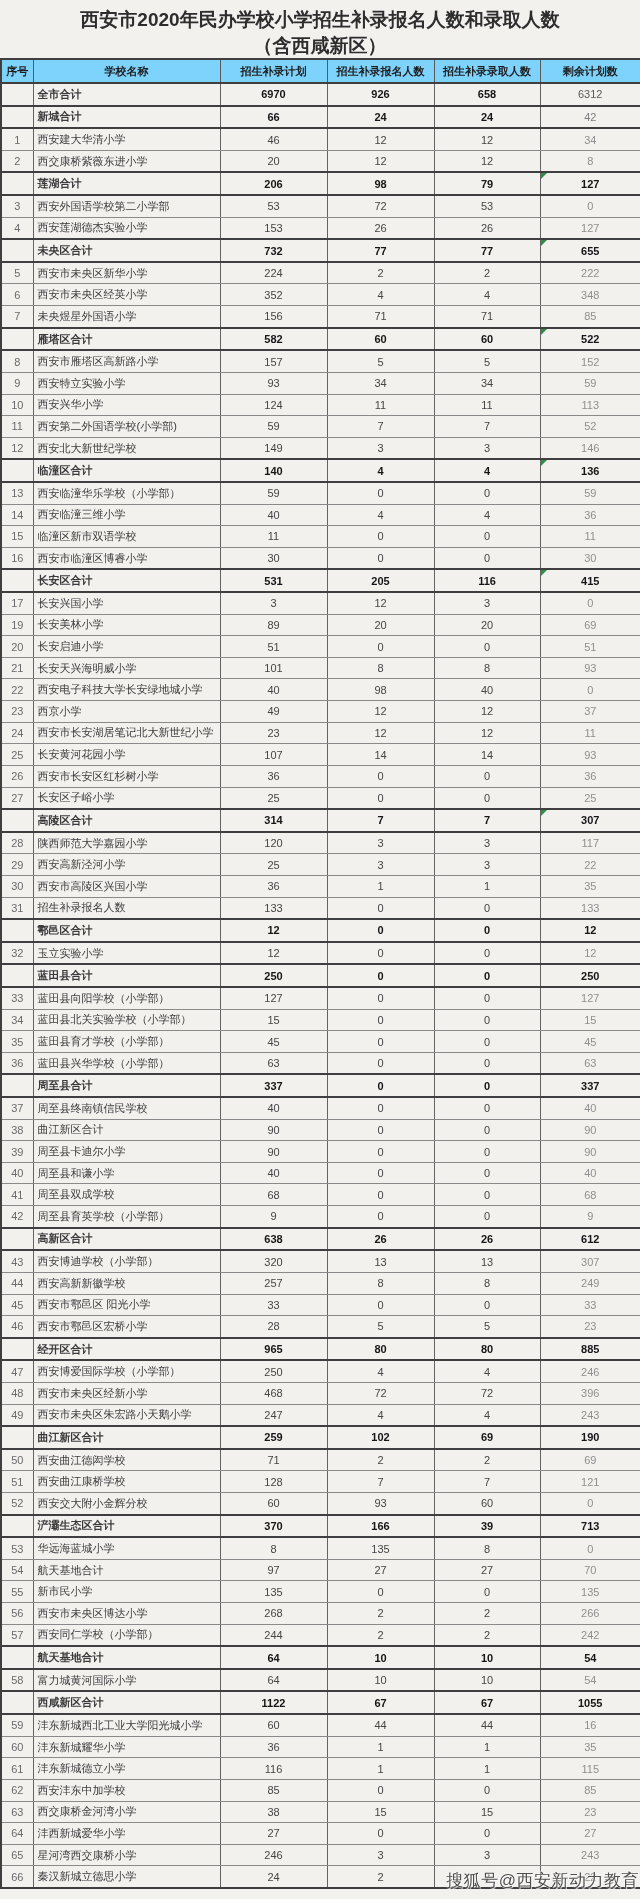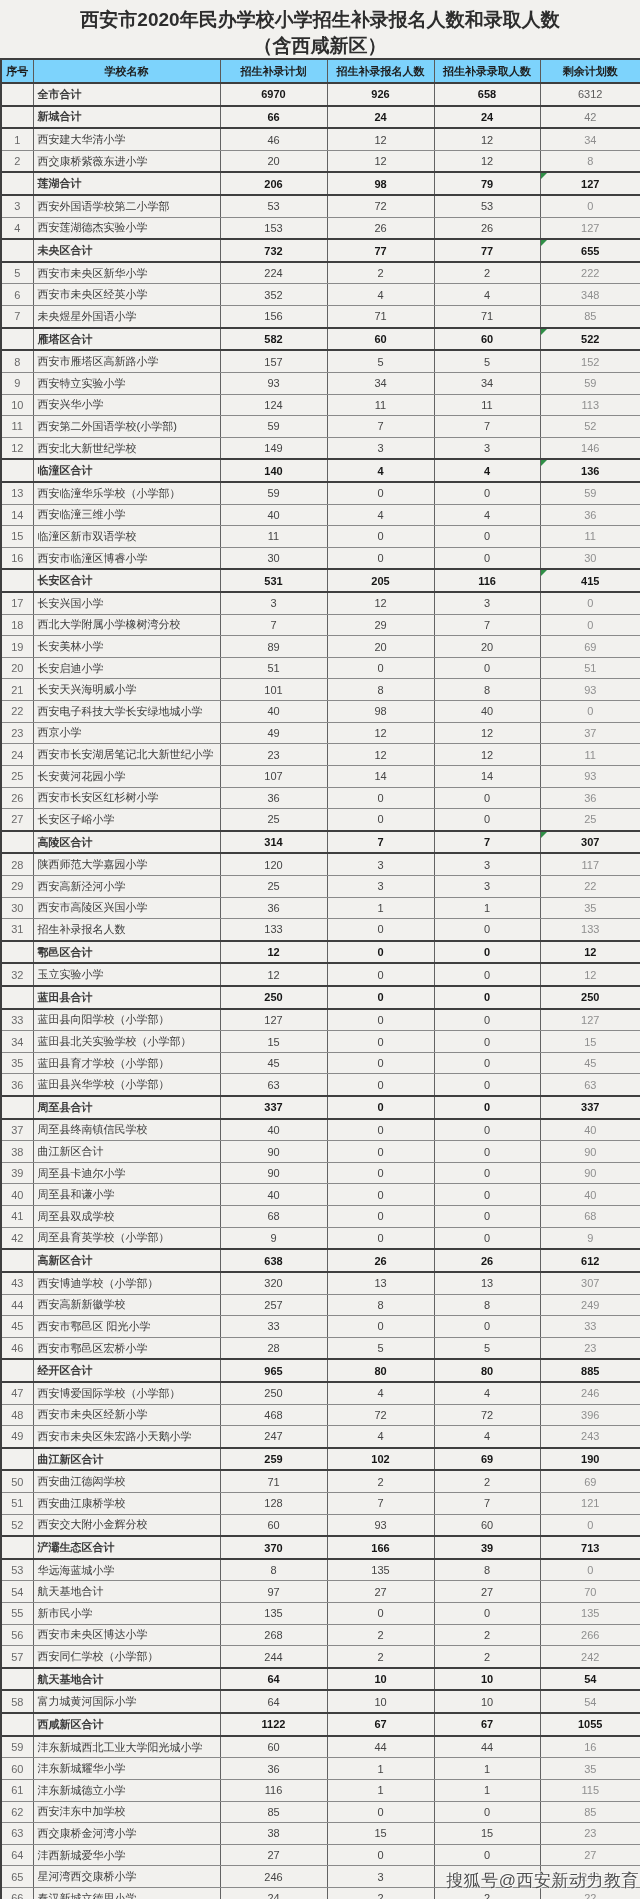--- a/index.html
+++ b/index.html
@@ -297,28 +297,20 @@
       </tr>
       <tr class="">
         <td class="no">17</td>
         <td class="name">长安兴国小学</td>
         <td class="num">3</td>
         <td class="num">12</td>
         <td class="num">3</td>
         <td class="rem">0</td>
       </tr>
       <tr class="">
-        <td class="no">18</td>
-        <td class="name">西北大学附属小学橡树湾分校</td>
-        <td class="num">7</td>
-        <td class="num">29</td>
-        <td class="num">7</td>
-        <td class="rem">0</td>
-      </tr>
-      <tr class="">
         <td class="no">19</td>
         <td class="name">长安美林小学</td>
         <td class="num">89</td>
         <td class="num">20</td>
         <td class="num">20</td>
         <td class="rem">69</td>
       </tr>
       <tr class="">
         <td class="no">20</td>
         <td class="name">长安启迪小学</td>

